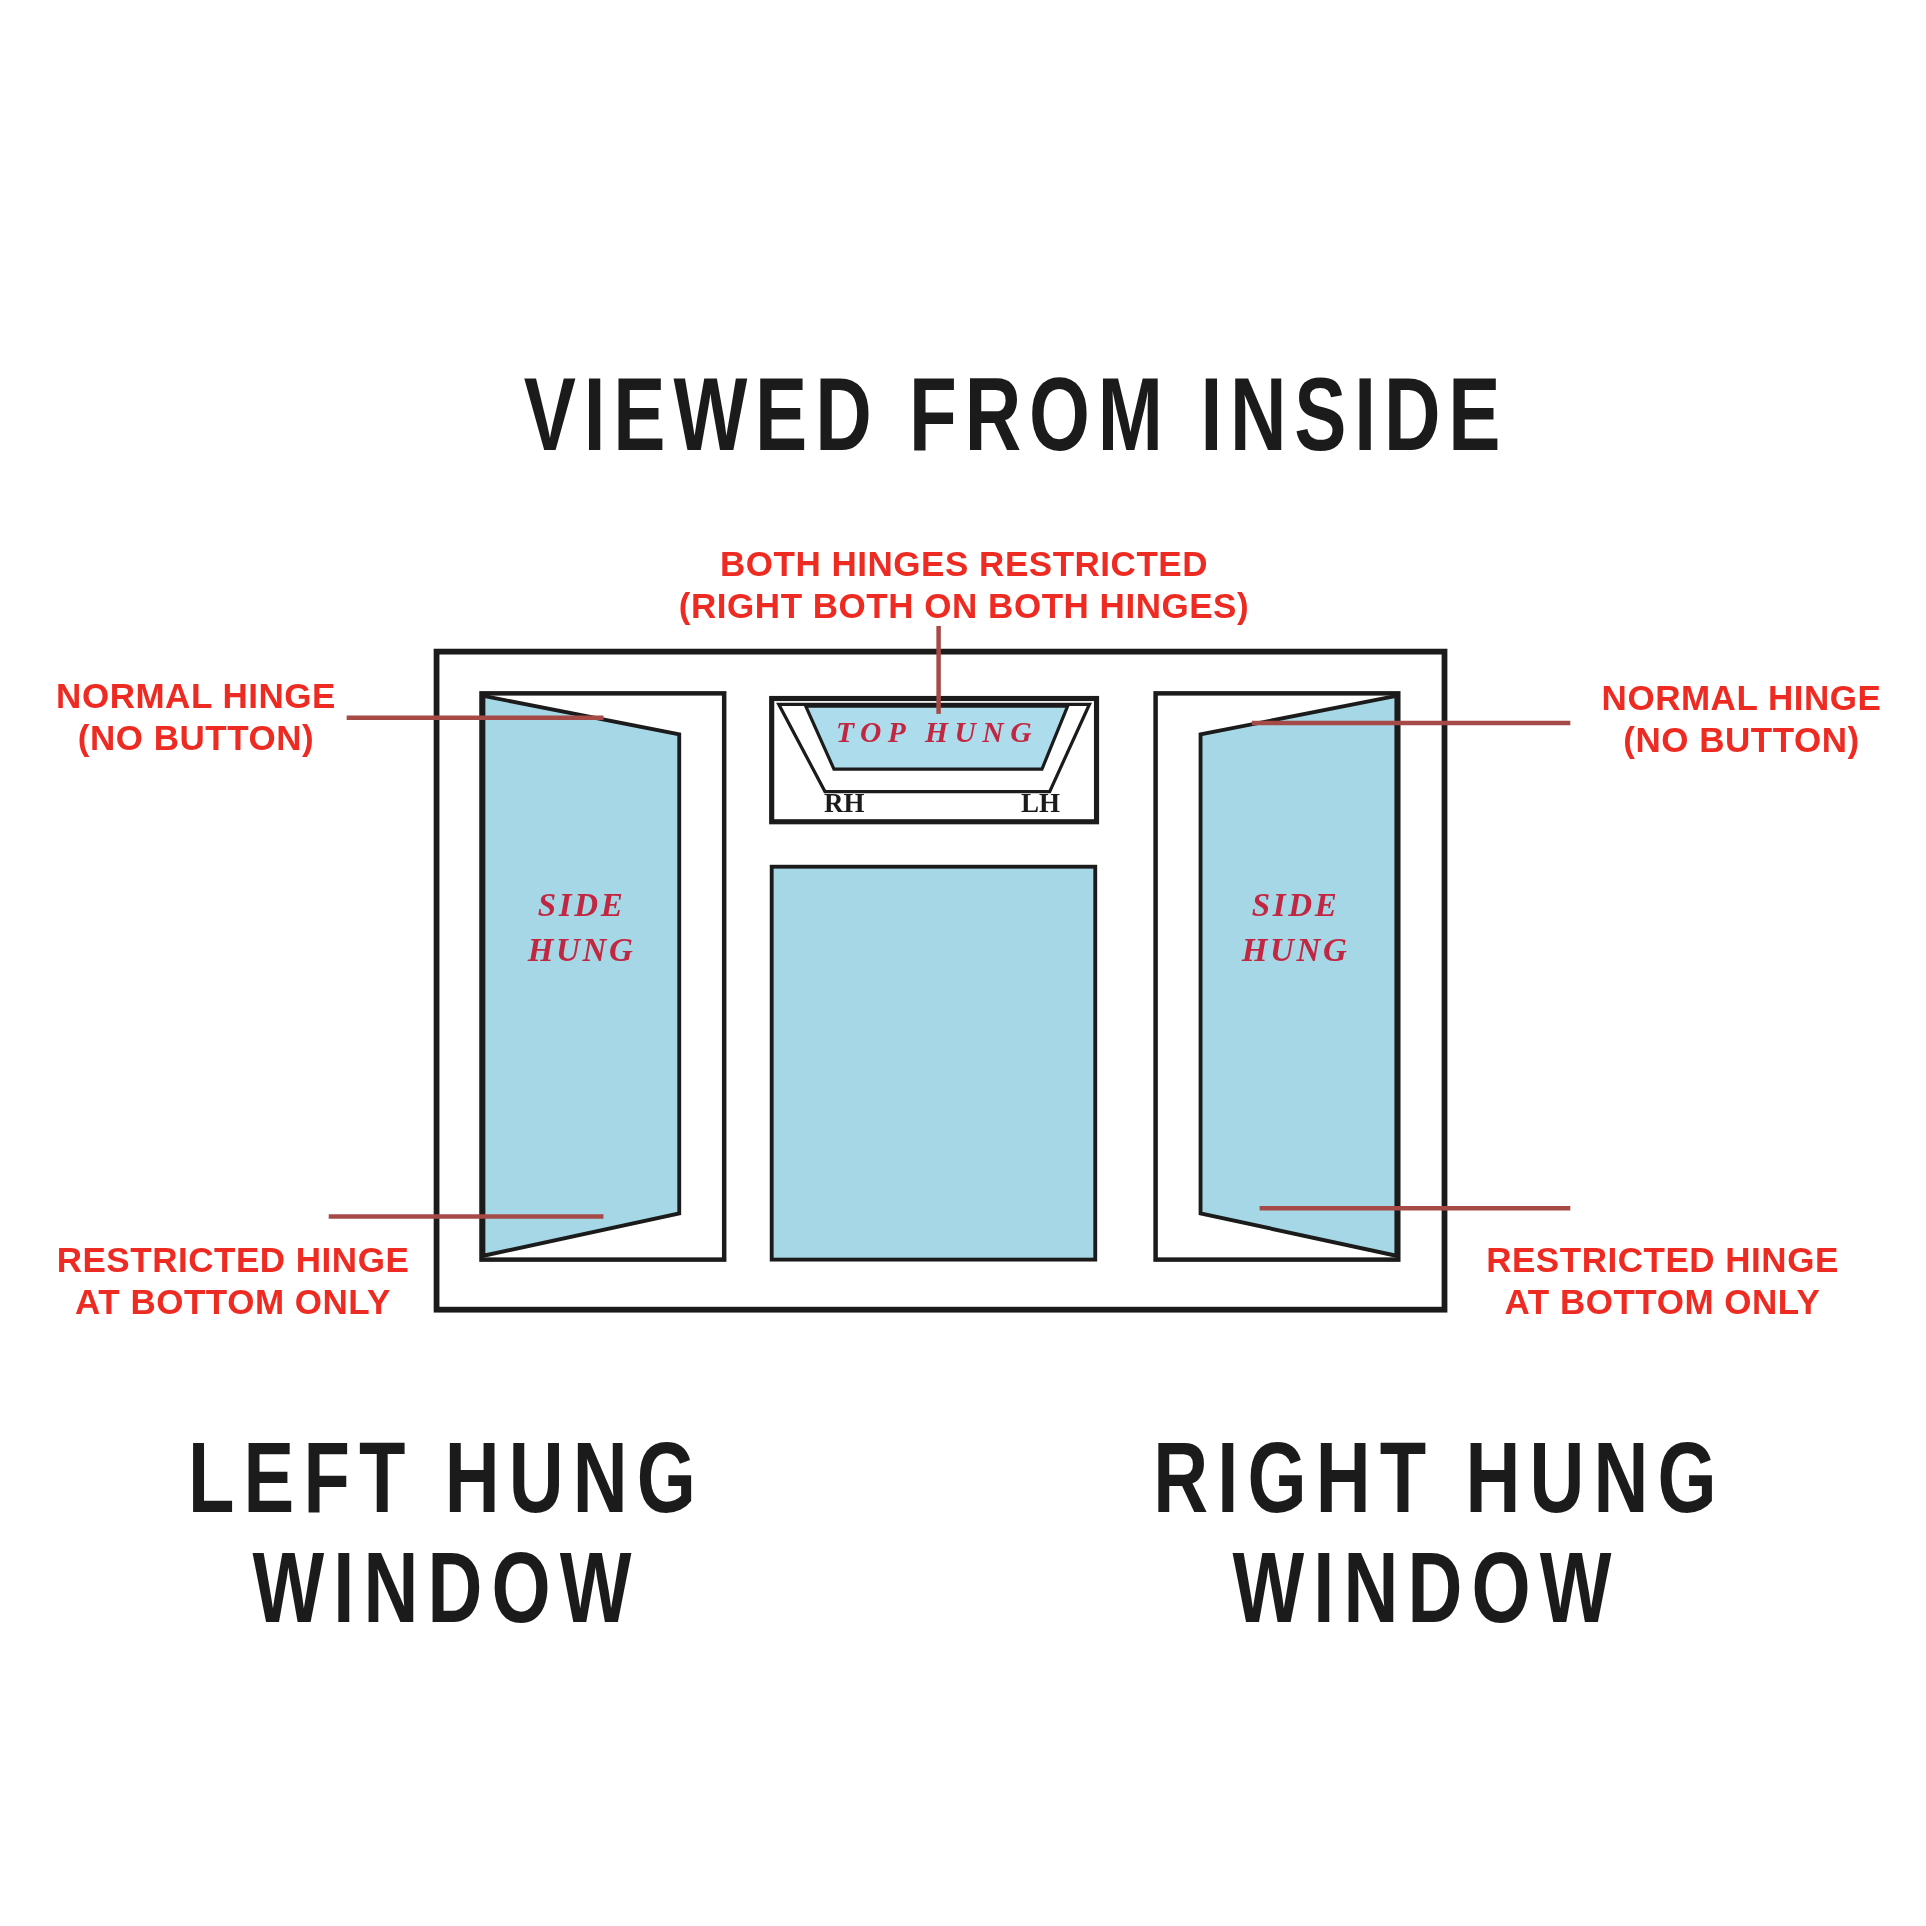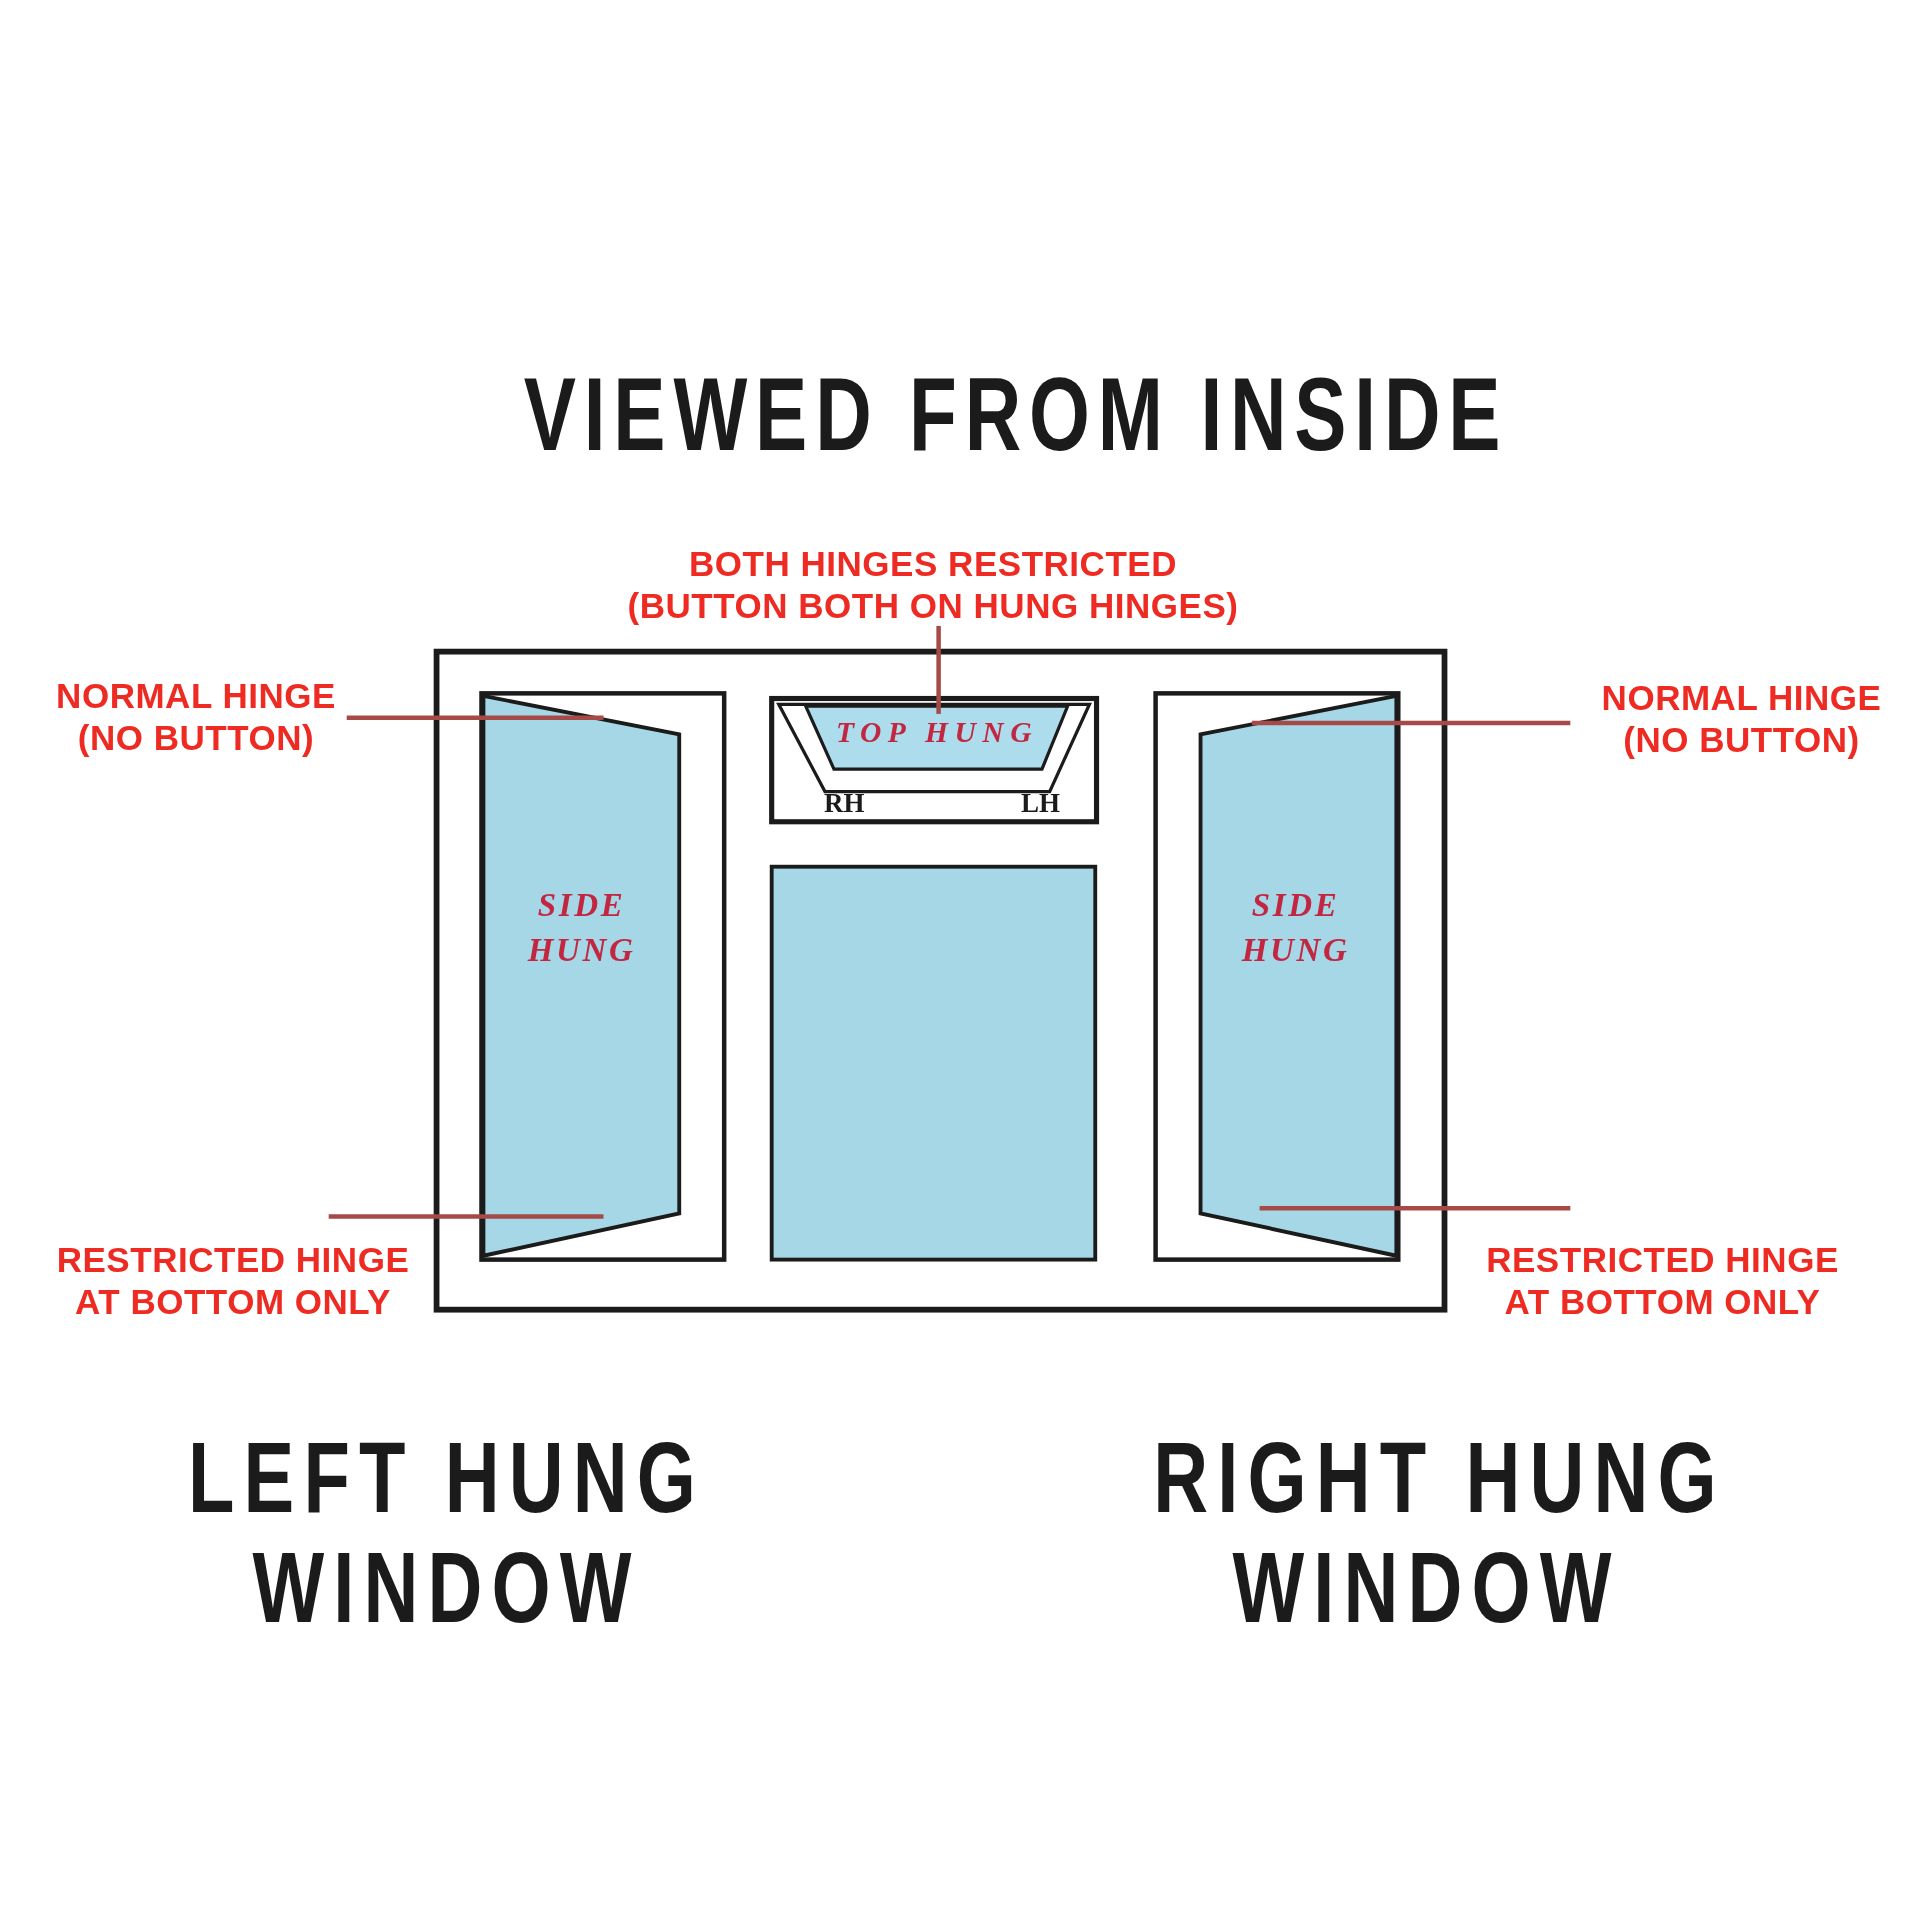--- a/index.html
+++ b/index.html
@@ -72,23 +72,23 @@
     <line class="red-pointer" x1="540" y1="1118" x2="940" y2="1118" stroke-width="7"></line>
     <line class="red-pointer" x1="512" y1="1895" x2="940" y2="1895" stroke-width="7"></line>
     <line class="red-pointer" x1="1950" y1="1126" x2="2446" y2="1126" stroke-width="7"></line>
     <line class="red-pointer" x1="1962" y1="1882" x2="2446" y2="1882" stroke-width="7"></line>
   </svg>
 
   <div class="label big-black" style="left:385px;top:363px;width:1156px;">
     <span class="condensed">VIEWED FROM INSIDE</span>
   </div>
 
-  <div class="label red-note" style="left:548px;top:543px;width:770px;">
+  <div class="label red-note" style="left:579px;top:543px;width:770px;">
     <div>BOTH HINGES RESTRICTED</div>
-    <div>(BUTTON BOTH ON HUNG HINGES)</div>
+    <div>(RIGHT BOTH ON BOTH HINGES)</div>
   </div>
 
   <div class="label red-note" style="left:26px;top:675px;width:340px;">
     <div>NORMAL HINGE</div>
     <div>(NO BUTTON)</div>
   </div>
 
   <div class="label red-note" style="left:1573px;top:677px;width:337px;">
     <div>NORMAL HINGE</div>
     <div>(NO BUTTON)</div>

